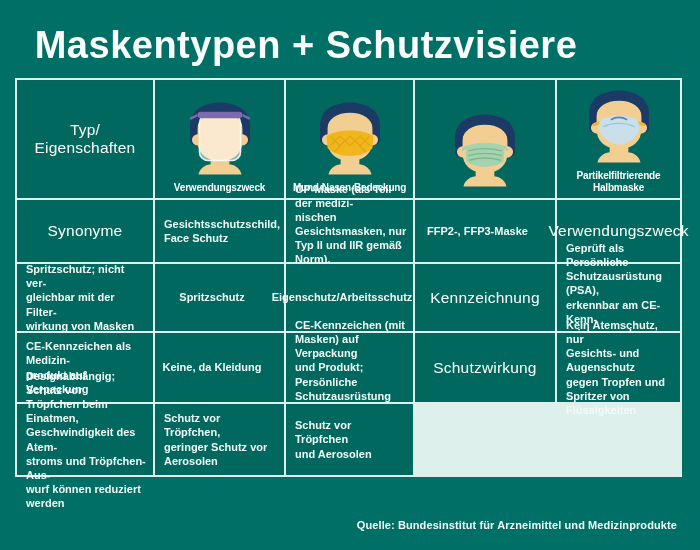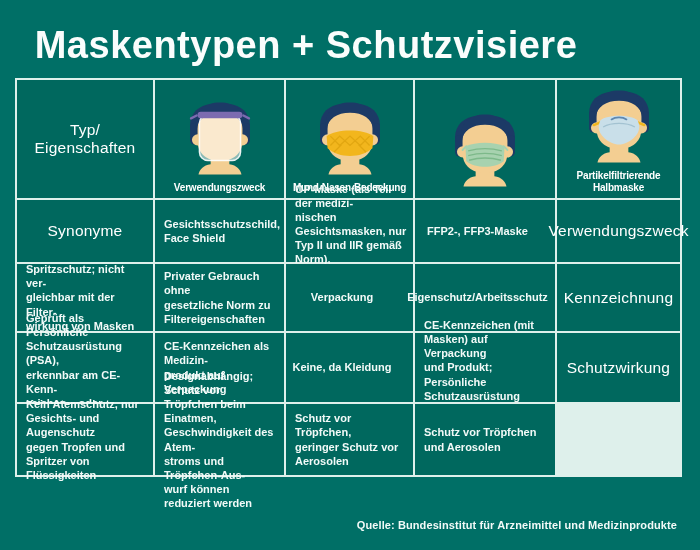--- a/index.html
+++ b/index.html
@@ -105,35 +105,32 @@
         <path d="M30 40 C38 33.5 62 33.5 70 40 C74.5 49 70 58 58 64 C53 66.5 47 66.5 42 64 C30 58 25.5 49 30 40 Z" fill="#C9DFE9"></path>
         <path d="M42 39 C46 36 54 36 58 39" stroke="#5E87B0" stroke-width="1.8" fill="none" stroke-linecap="round"></path>
         <path d="M33 47 C42 42 58 42 67 47" stroke="#9EBfCE" stroke-width="1.3" fill="none" opacity="0.9"></path>
       </svg>
       <div class="collabel">Partikelfiltrierende
 Halbmaske</div>
     </div>
 
     <div class="rowlabel">Synonyme</div>
     <div class="cell">Gesichtsschutzschild,
-Face Shield</div>
+Face Schutz</div>
     <div class="cell">OP-Maske (als Teil der medizi-
 nischen Gesichtsmasken, nur
 Typ II und IIR gemäß Norm),
 Mund-Nasen-Schutz</div>
     <div class="cell center">FFP2-, FFP3-Maske</div>
 
     <div class="rowlabel">Verwendungszweck</div>
     <div class="cell">Spritzschutz; nicht ver-
 gleichbar mit der Filter-
 wirkung von Masken</div>
-    <div class="cell">Privater Gebrauch ohne
-gesetzliche Norm zu
-Filtereigenschaften</div>
-    <div class="cell center">Verpackung</div>
+    <div class="cell center">Spritzschutz</div>
     <div class="cell center">Eigenschutz/Arbeitsschutz</div>
 
     <div class="rowlabel">Kennzeichnung</div>
     <div class="cell">Geprüft als Persönliche
 Schutzausrüstung (PSA),
 erkennbar am CE-Kenn-
 zeichen – oder ungeprüft</div>
     <div class="cell">CE-Kennzeichen als Medizin-
 produkt auf Verpackung</div>
     <div class="cell center">Keine, da Kleidung</div>

